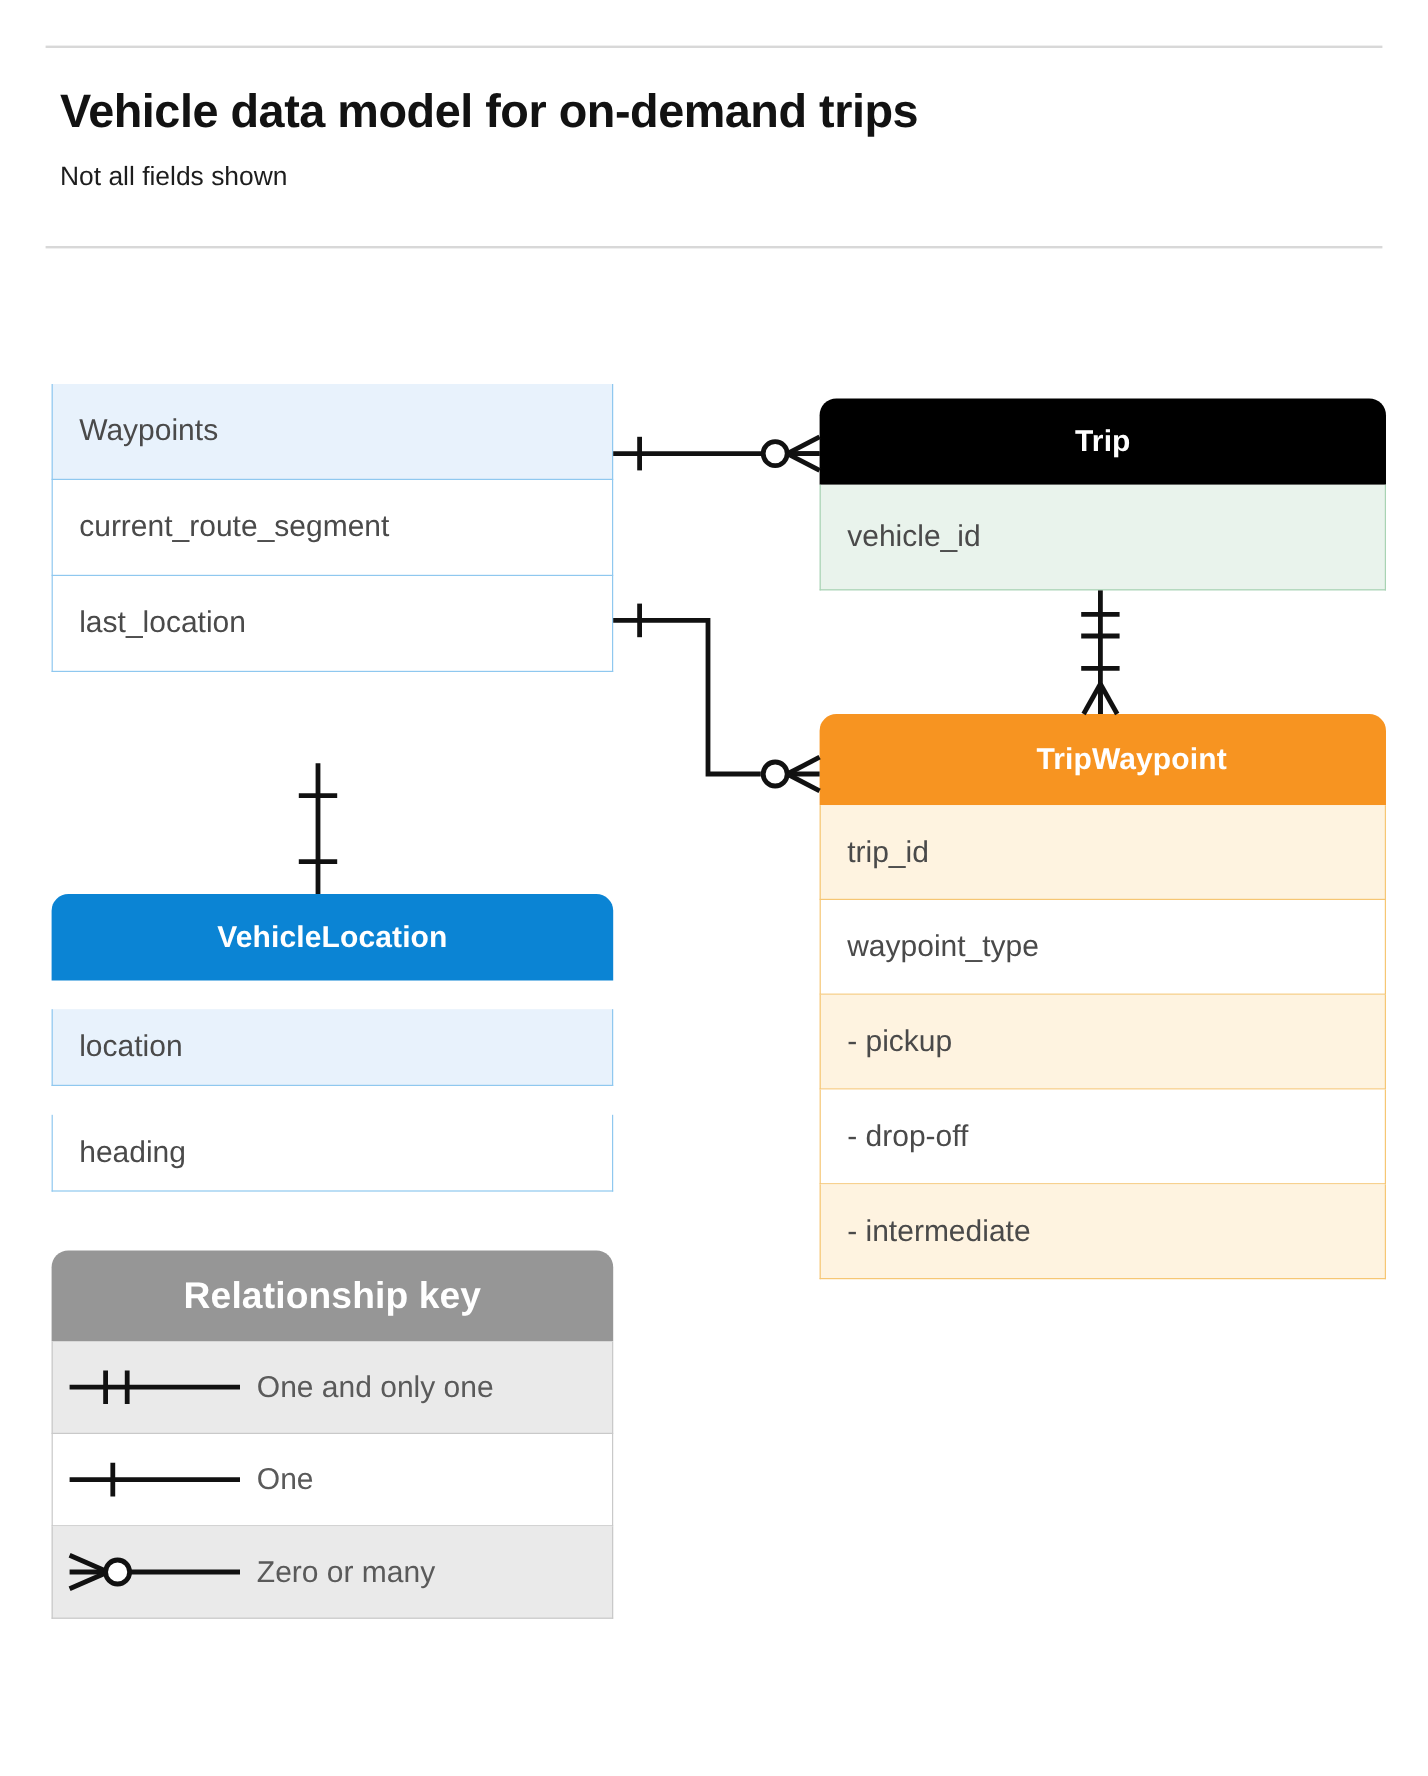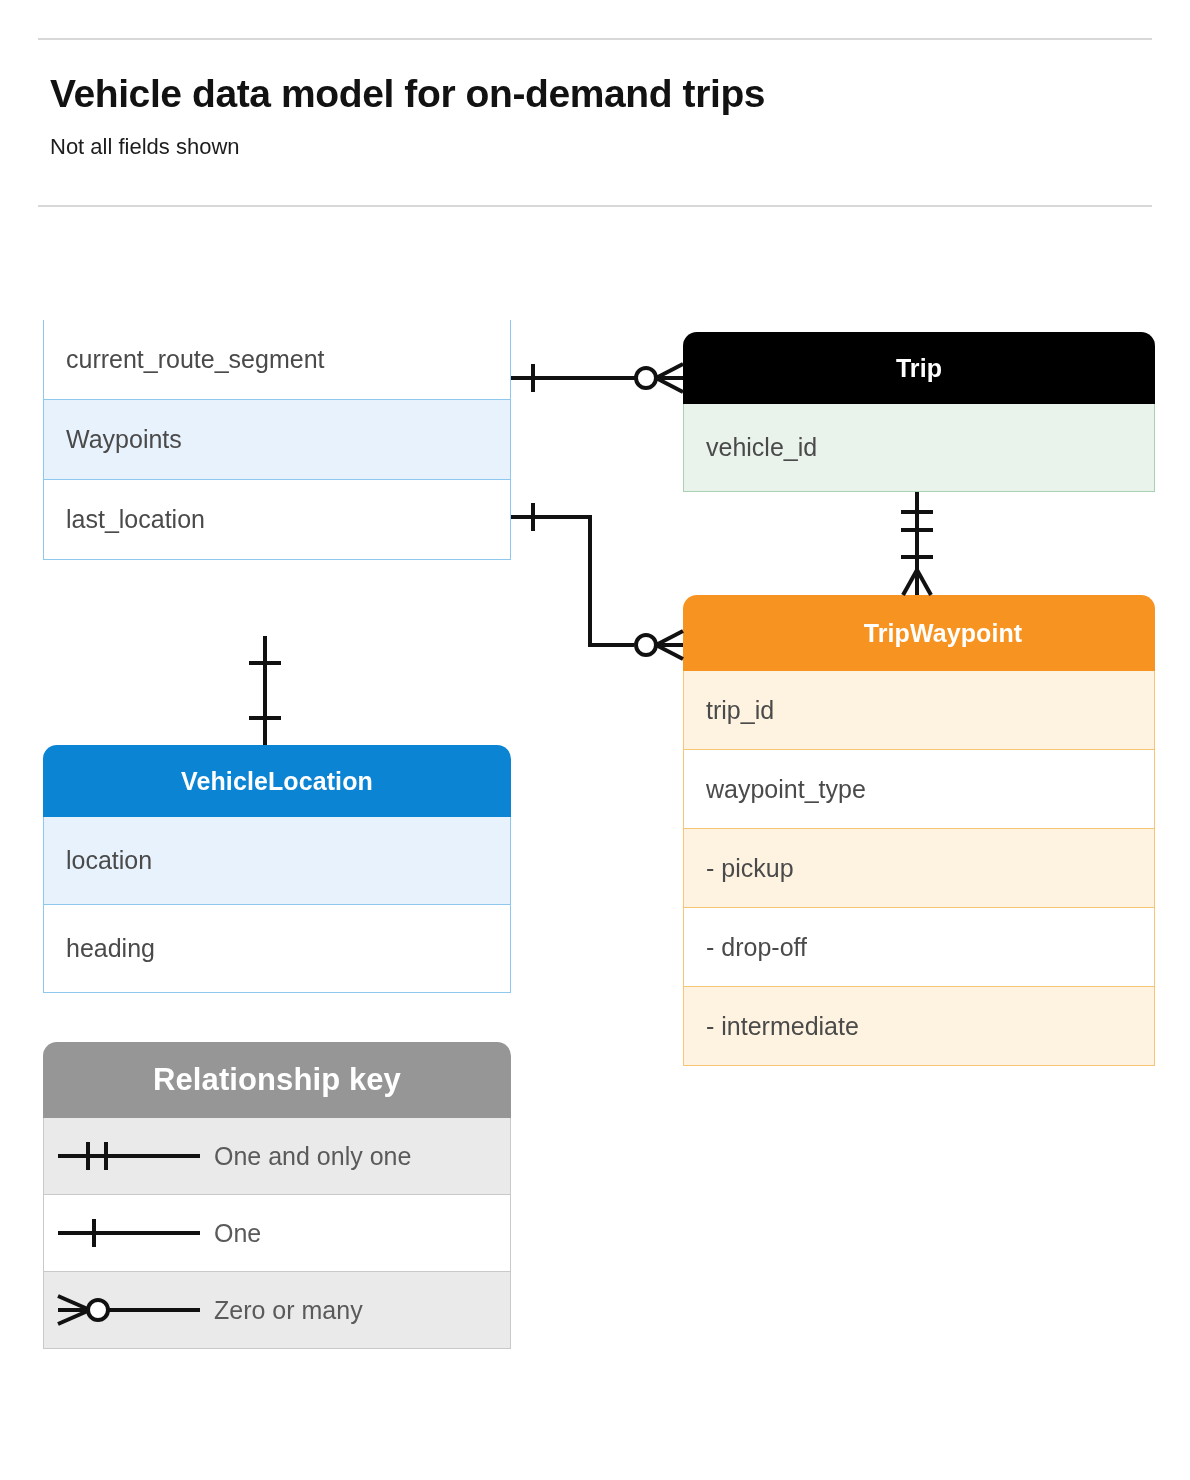--- a/index.html
+++ b/index.html
@@ -106,21 +106,21 @@
   #entity-legend          { left: 43px;  top: 1042px; width: 468px; }
   #entity-trip            { left: 683px; top: 332px; width: 472px; }
   #entity-tripwaypoint    { left: 683px; top: 595px; width: 472px; }
 
   #entity-trip .entity-header { height: 72px; }
   #entity-trip .entity-row { height: 88px; }
 
   #entity-tripwaypoint .entity-header { height: 76px; padding-left: 48px; }
   #entity-tripwaypoint .entity-row { height: 79px; }
 
-  #entity-vehiclelocation .entity-row { height: 88px; }
+  #entity-vehiclelocation .entity-row { height: 64px; margin-top: 24px; }
 
   
   #entity-legend .entity-header { height: 76px; font-size: 31px; }
   .legend-row {
     box-sizing: border-box;
     height: 77px;
     display: flex;
     align-items: center;
     border-style: solid;
     border-width: 0 1.5px 1.5px 1.5px;
@@ -154,22 +154,22 @@
 <body>
 
 <div class="page">
 
   <div class="rule top"></div>
   <div class="title">Vehicle data model for on-demand trips</div>
   <div class="subtitle">Not all fields shown</div>
   <div class="rule bottom"></div>
 
   <div class="entity theme-blue" id="entity-vehicle">
+    <div class="entity-row alt">Waypoints</div>
     <div class="entity-row">current_route_segment</div>
-    <div class="entity-row alt">Waypoints</div>
     <div class="entity-row">last_location</div>
   </div>
 
   <div class="entity theme-blue" id="entity-vehiclelocation">
     <div class="entity-header">VehicleLocation</div>
     <div class="entity-row alt">location</div>
     <div class="entity-row">heading</div>
   </div>
 
   <div class="entity theme-green" id="entity-trip">

